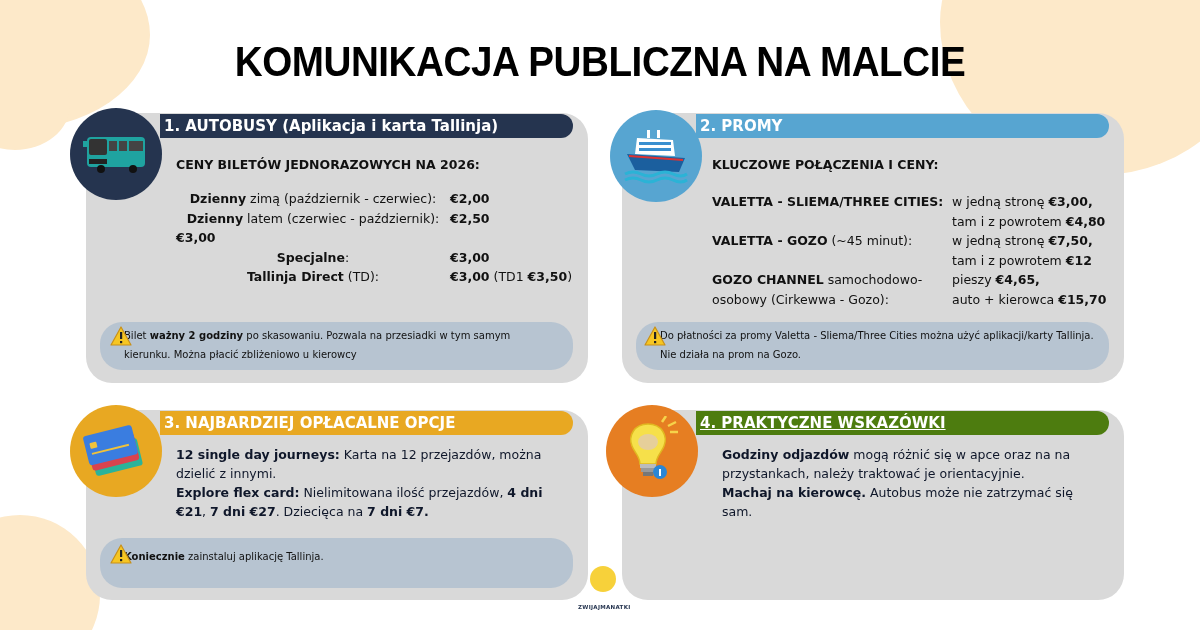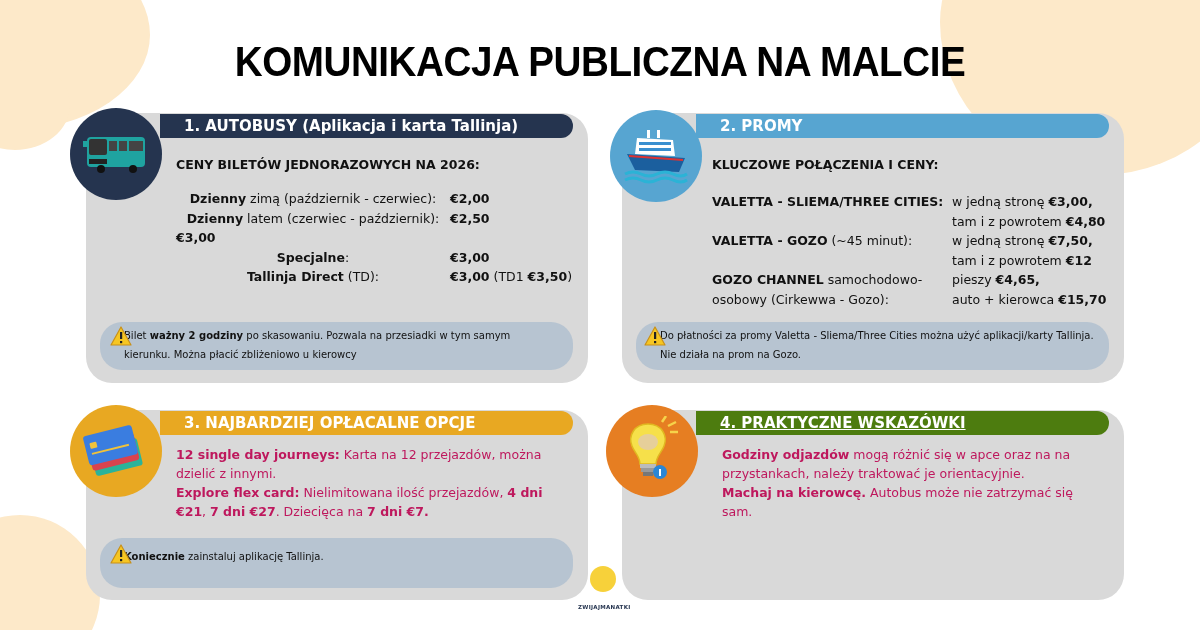--- a/index.html
+++ b/index.html
@@ -26,37 +26,37 @@
     position: absolute; background: #d9d9d9; border-radius: 26px;
   }
   .card-1 { left: 86px; top: 113px; width: 502px; height: 270px; }
   .card-2 { left: 622px; top: 113px; width: 502px; height: 270px; }
   .card-3 { left: 86px; top: 410px; width: 502px; height: 190px; }
   .card-4 { left: 622px; top: 410px; width: 502px; height: 190px; }
 
   .header-bar {
     position: absolute; height: 24px; border-radius: 0 14px 14px 0;
     color: #fff; font-weight: 700; font-size: 15px; line-height: 24px;
-    padding-left: 24px; white-space: nowrap;
+    padding-left: 4px; white-space: nowrap;
   }
   .hb-1 { left: 160px; top: 114px; width: 413px; background: #25344f; }
   .hb-2 { left: 696px; top: 114px; width: 413px; background: #57a5d1; }
   .hb-3 { left: 160px; top: 411px; width: 413px; background: #e8a822; }
   .hb-4 { left: 696px; top: 411px; width: 413px; background: #4d7c0f; text-decoration: underline; }
 
   .icon-circle {
     position: absolute; width: 92px; height: 92px; border-radius: 50%;
     display: flex; align-items: center; justify-content: center;
   }
   .ic-1 { left: 70px; top: 108px; background: #25344f; }
   .ic-2 { left: 610px; top: 110px; background: #57a5d1; }
   .ic-3 { left: 70px; top: 405px; background: #e8a822; }
   .ic-4 { left: 606px; top: 405px; background: #e67e22; }
 
-  .txt { position: absolute; font-size: 12.5px; line-height: 19px; color: #be185d; }
+  .txt { position: absolute; font-size: 12.5px; line-height: 19px; color: #0f172a; }
   .txt b { font-weight: 700; }
   .subhead { position: absolute; font-weight: 700; font-size: 12.5px; }
 
   .price-table { position: absolute; left: 176px; top: 189px; font-size: 12.5px; line-height: 19.5px; }
   .price-row { display: flex; text-align: center; }
   .price-row .lbl { width: 274px; }
   .price-row .val { font-weight: 700; }
   .price-row .val span.n { font-weight: 400; }
 
   .ferry-table { position: absolute; left: 712px; top: 192px; font-size: 12.5px; line-height: 19.5px; }

